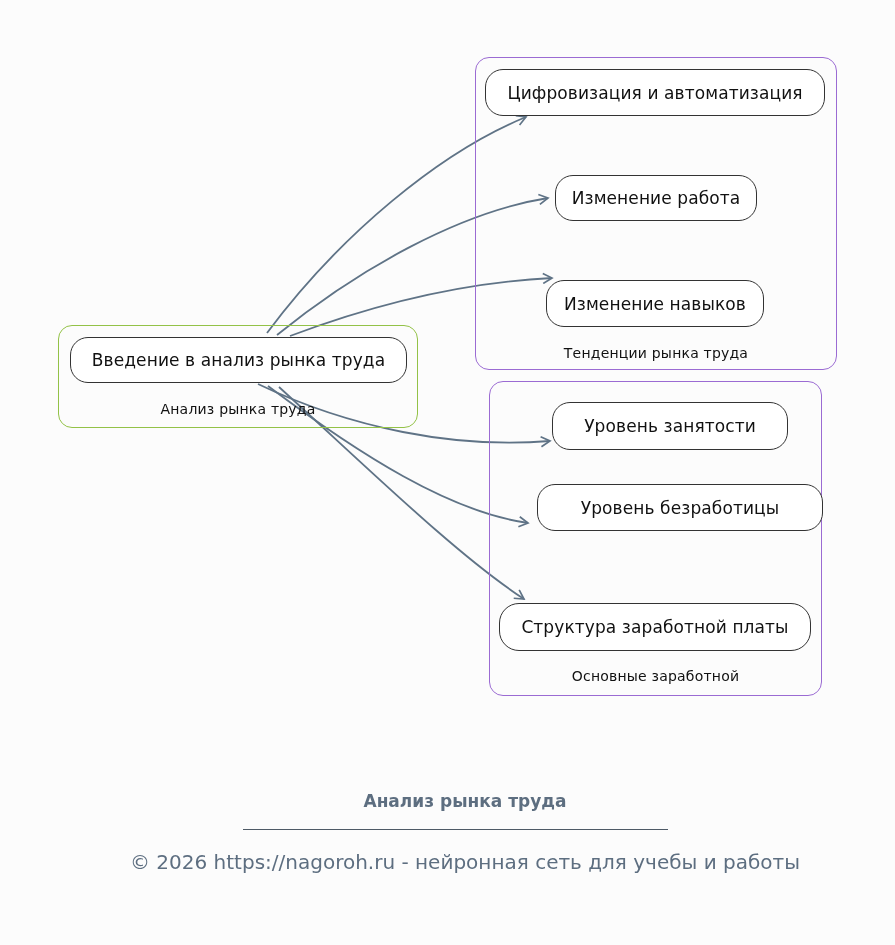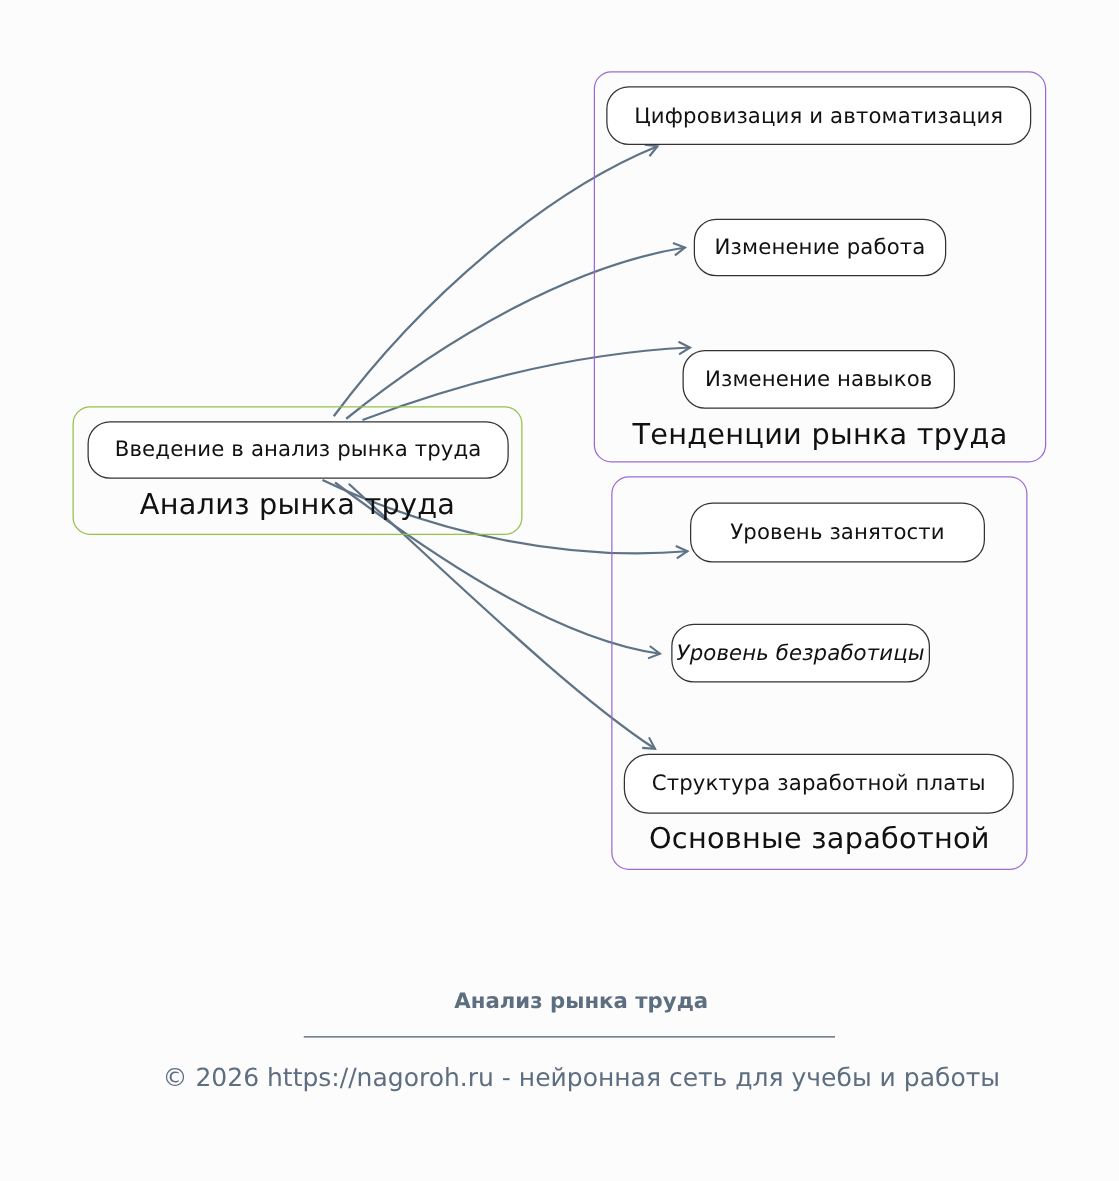--- a/index.html
+++ b/index.html
@@ -27,21 +27,21 @@
     position:absolute;
     border:1.6px solid var(--group_purple);
     border-radius:14px;
     background:transparent;
   }
   .group.green{border-color:var(--group_green);}
   .group-label{
     position:absolute;
     left:0;right:0;
     text-align:center;
-    font-size:23px;
+    font-size:14px;
     color:var(--text);
     letter-spacing:.2px;
   }
   .node{
     position:absolute;
     border:1.8px solid var(--node_border);
     border-radius:18px;
     background:#ffffff;
     display:flex;
     align-items:center;
@@ -101,21 +101,21 @@
     <div class="group-label" style="bottom:8px;">Тенденции рынка труда</div>
   </div>
   <div class="node" style="left:485px;top:69px;width:340px;height:47px;">Цифровизация и автоматизация</div>
   <div class="node" style="left:555px;top:175px;width:202px;height:46px;">Изменение работа</div>
   <div class="node" style="left:546px;top:280px;width:218px;height:47px;">Изменение навыков</div>
 
   <div class="group" style="left:489px;top:381px;width:333px;height:315px;">
     <div class="group-label" style="bottom:11px;">Основные заработной</div>
   </div>
   <div class="node" style="left:552px;top:402px;width:236px;height:48px;">Уровень занятости</div>
-  <div class="node" style="left:537px;top:499px;width:207px;height:47px;font-style:italic;">Уровень безработицы</div>
+  <div class="node" style="left:537px;top:484px;width:286px;height:47px;">Уровень безработицы</div>
   <div class="node" style="left:499px;top:603px;width:312px;height:48px;border-radius:20px;">Структура заработной платы</div>
 
   <div class="footer">
     <div class="footer-title">Анализ рынка труда</div>
     <div class="footer-line"></div>
     <div class="footer-copyright">© 2026 https://nagoroh.ru - нейронная сеть для учебы и работы</div>
   </div>
 
 </div>
 

